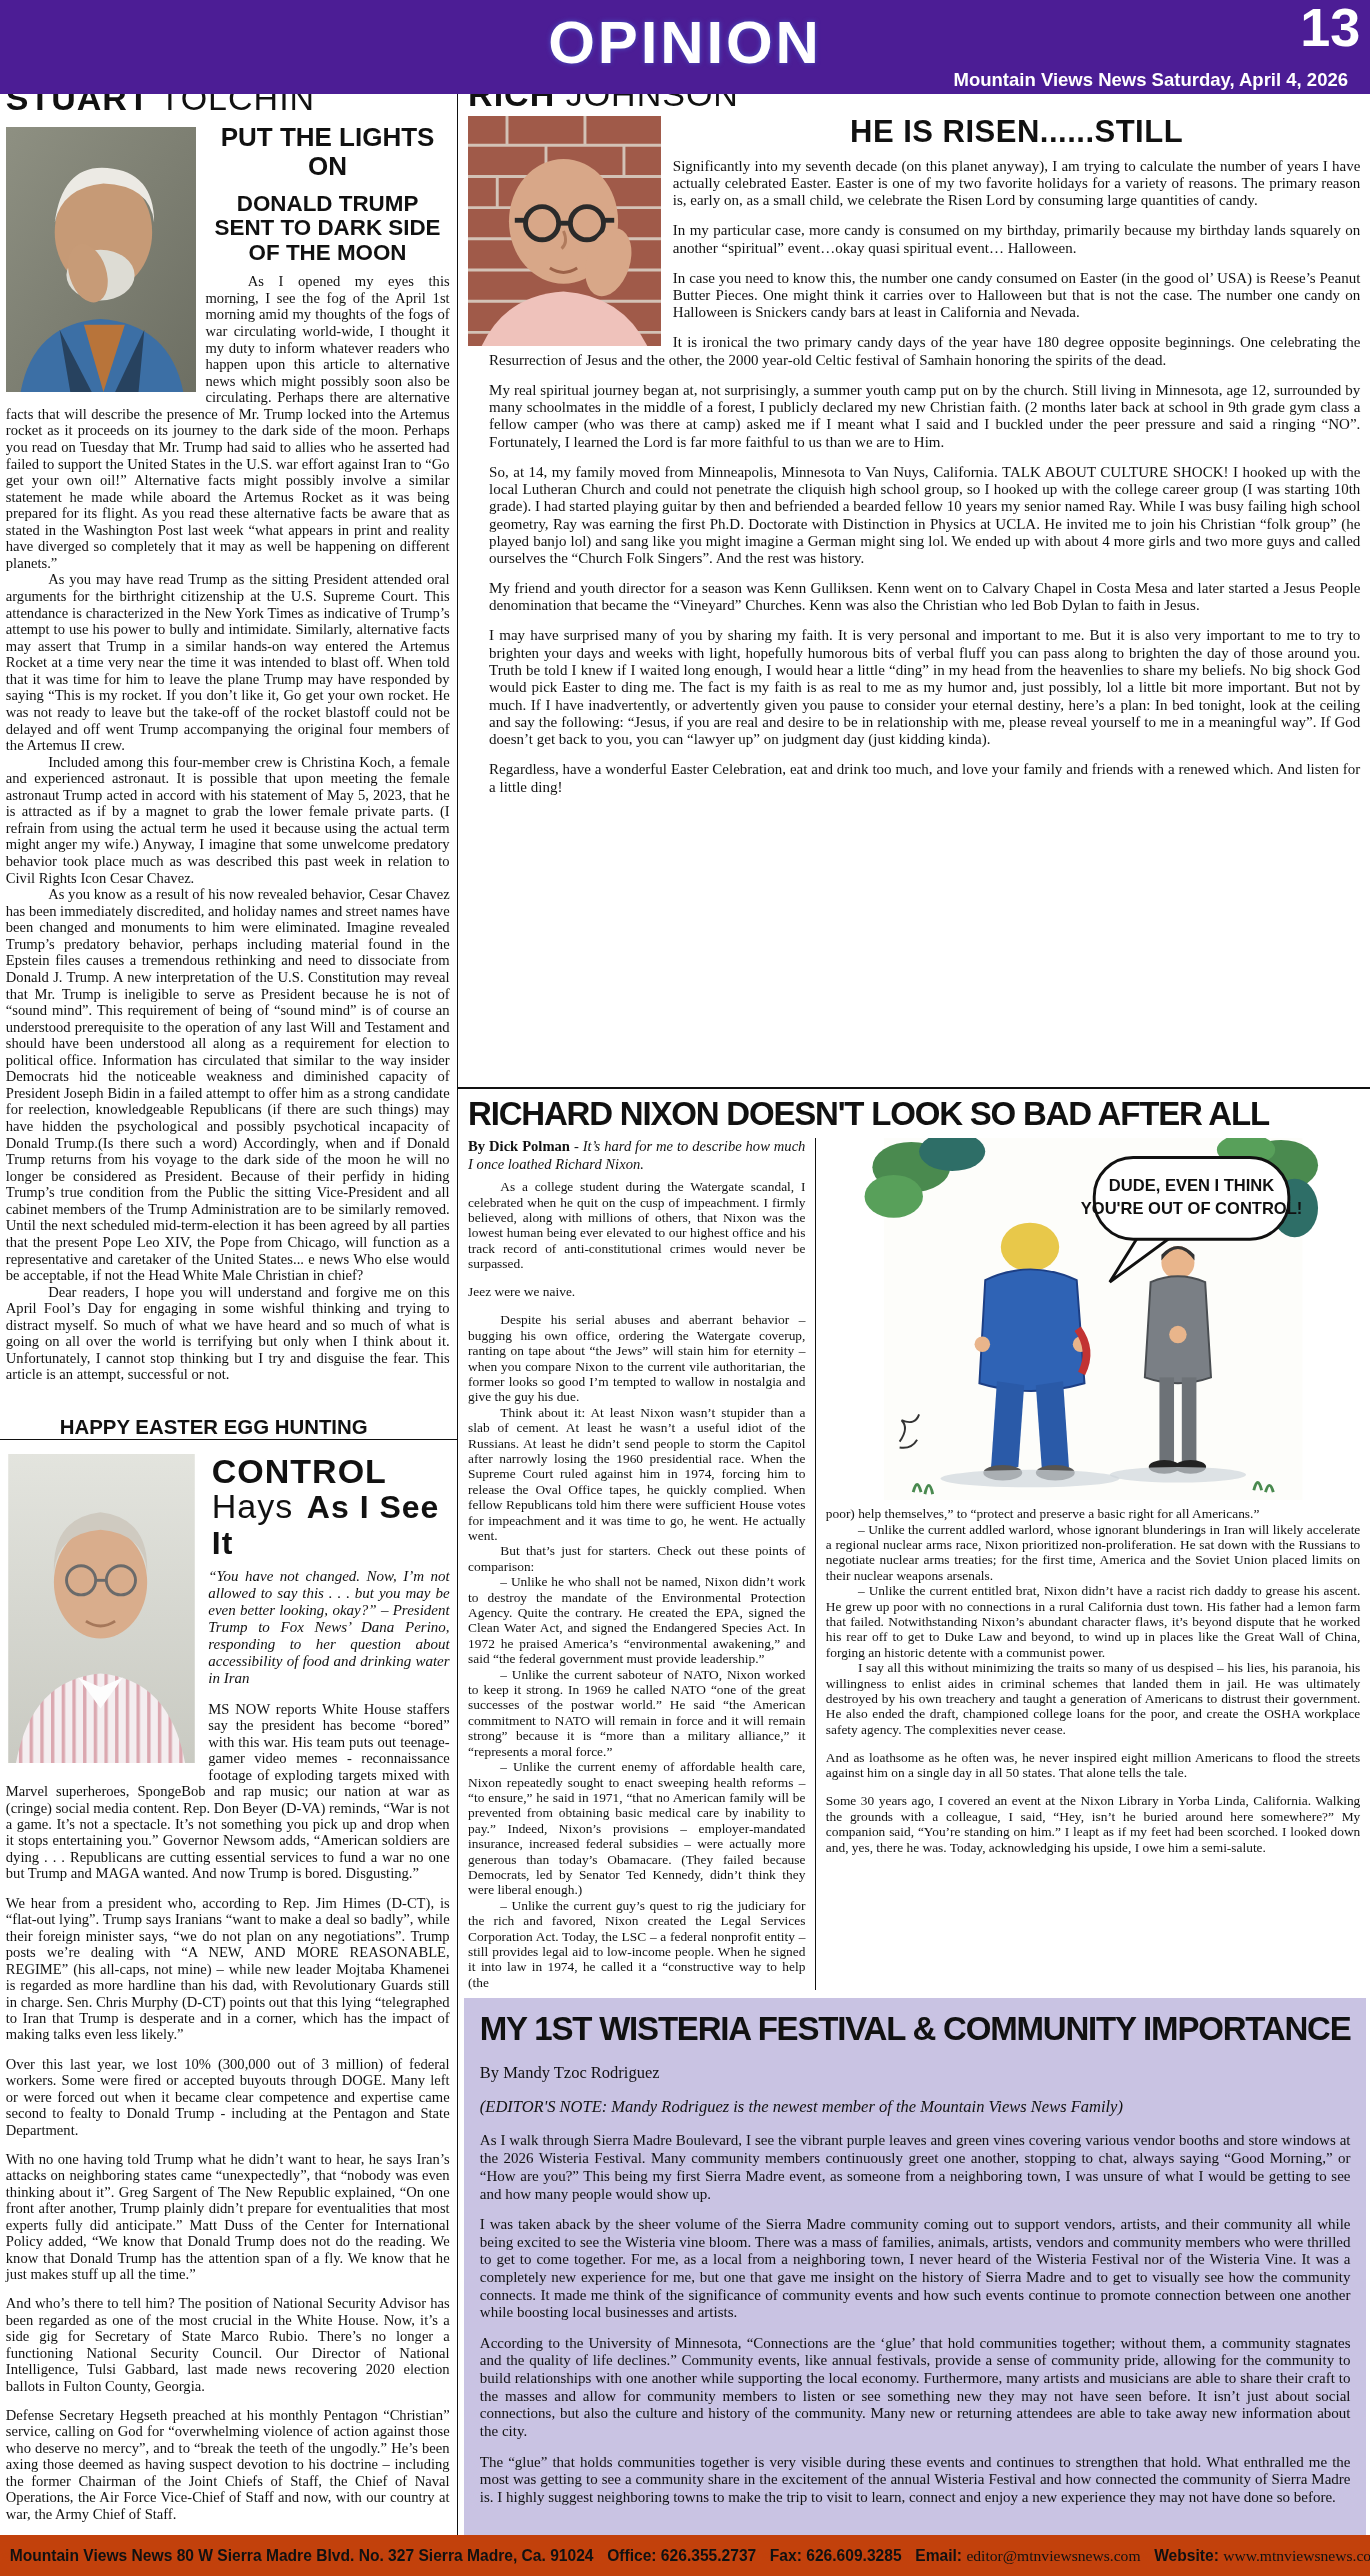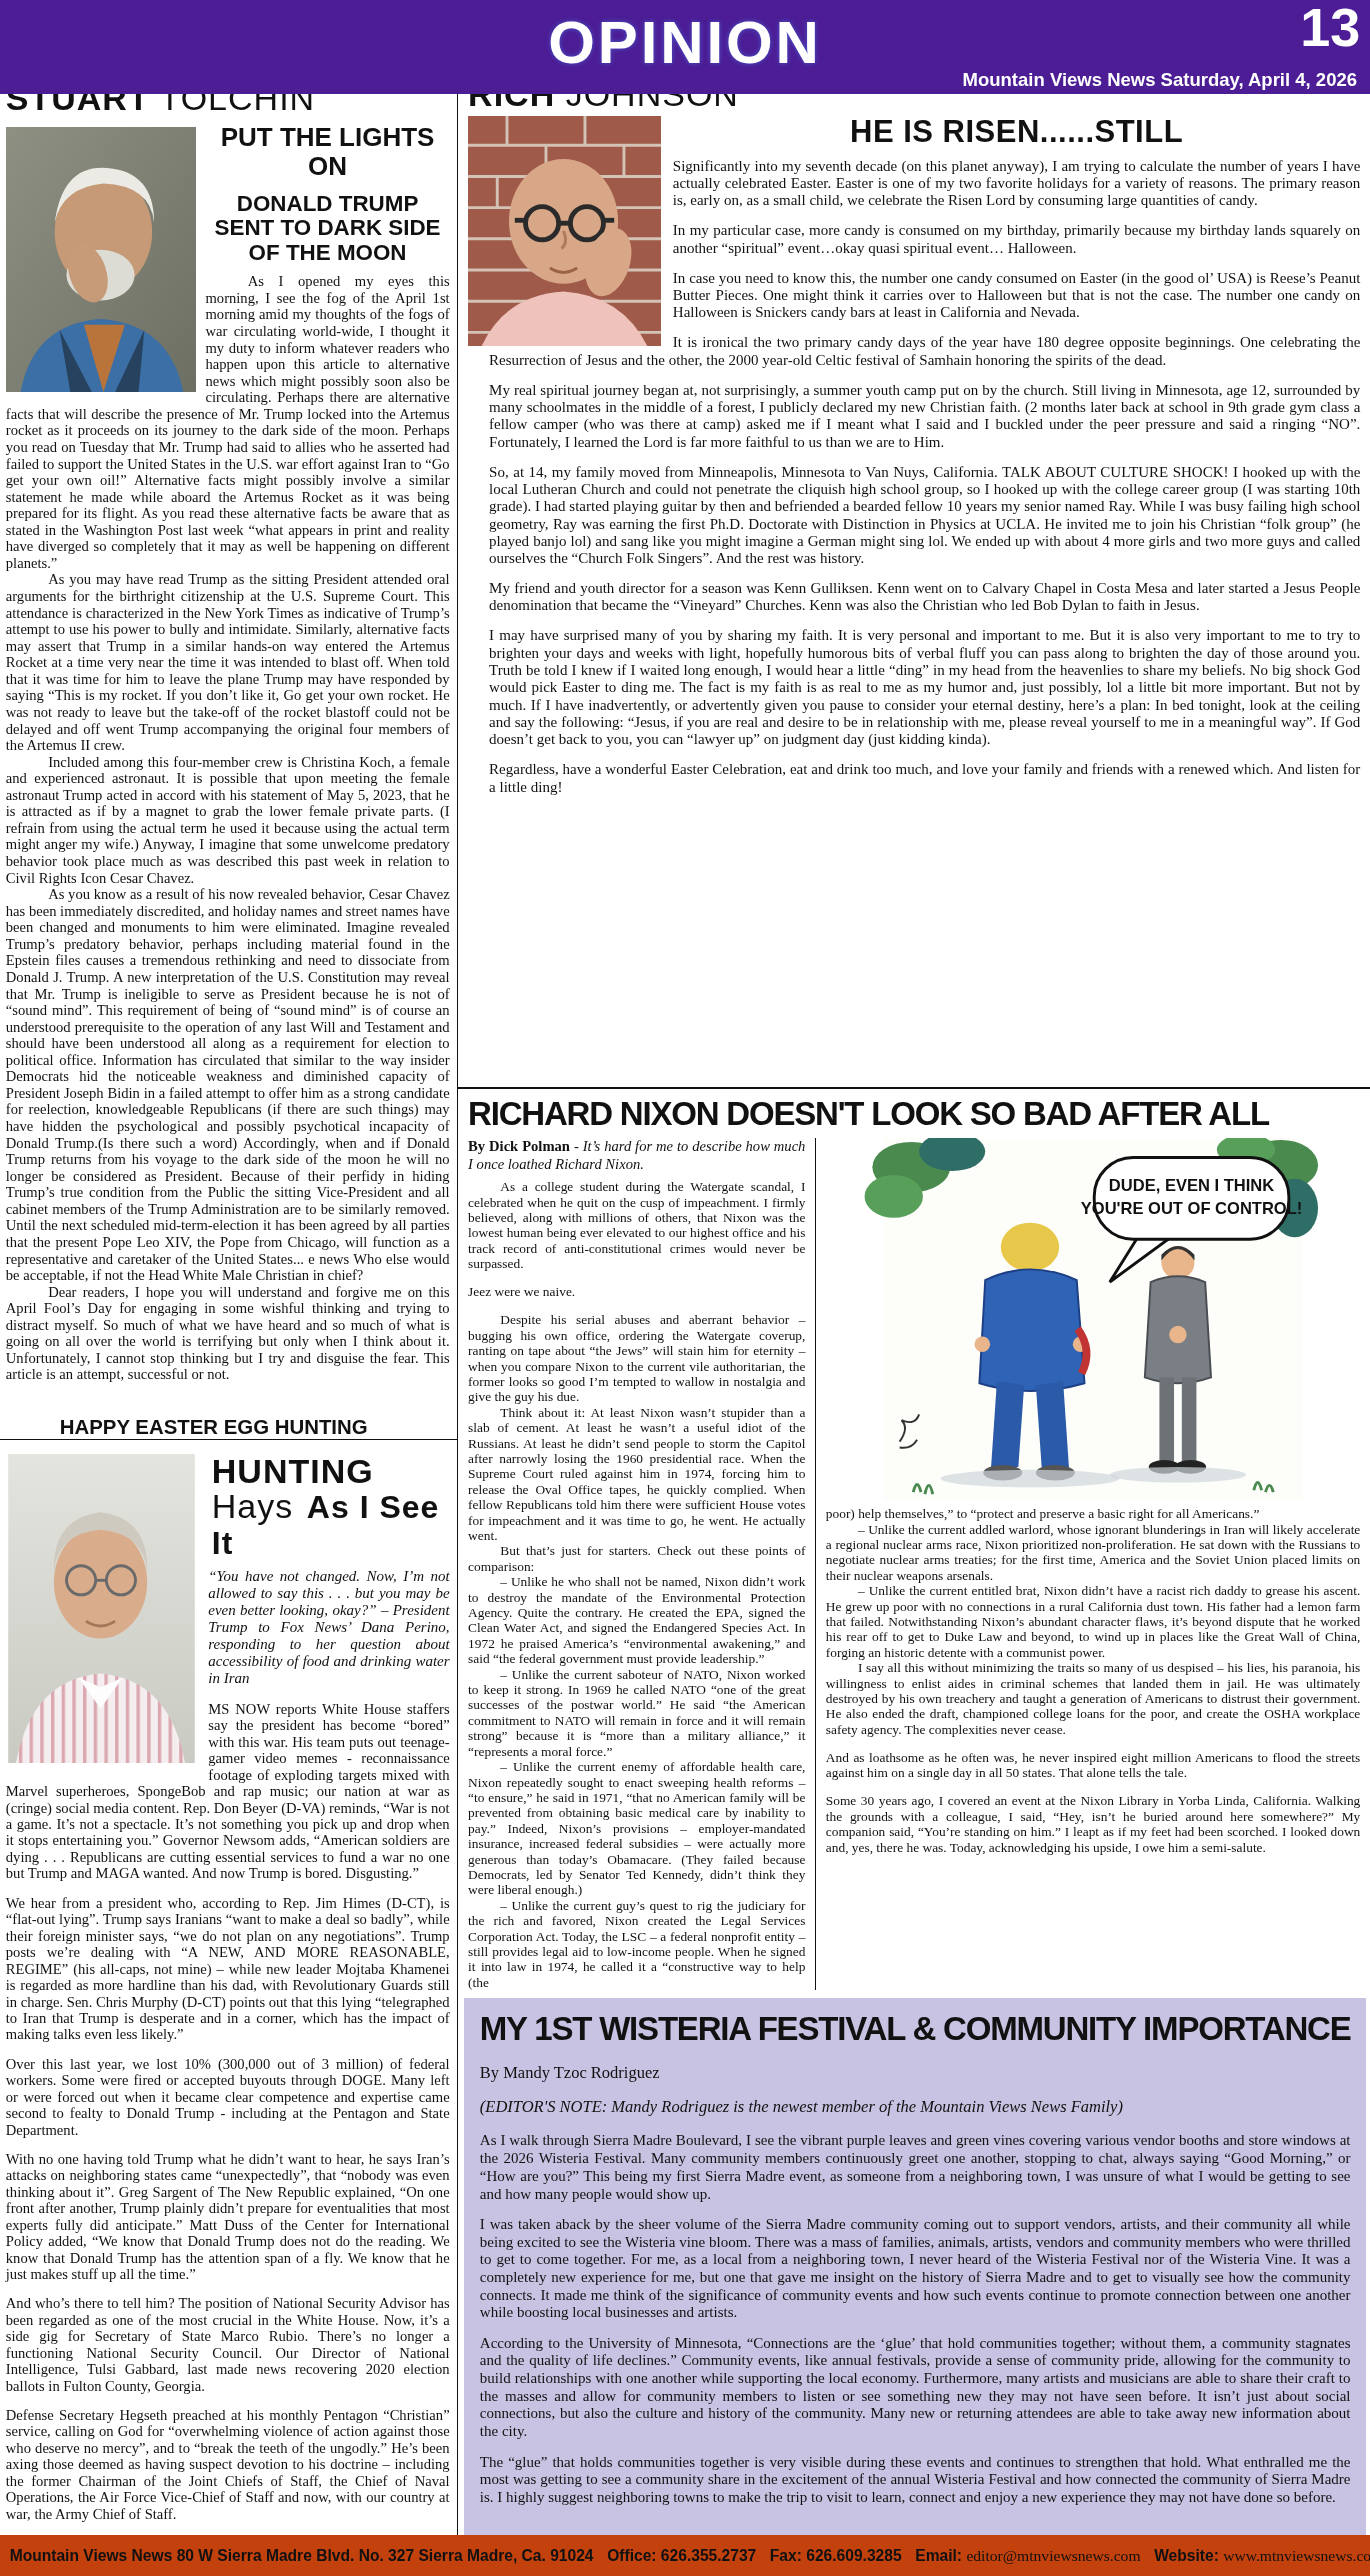--- a/index.html
+++ b/index.html
@@ -7,21 +7,21 @@
   .page { width:1370px; height:2576px; background:#fff; position:relative; overflow:hidden;
           margin:0 auto; font-family:"Liberation Serif", serif; color:#111; }
 
   
   .masthead { position:relative; height:94px; background:#4c1d95; color:#fff; }
   .masthead-title { position:absolute; left:0; right:0; top:7.8px; text-align:center;
     font-family:"Liberation Sans", sans-serif; font-weight:700; font-size:60px; letter-spacing:2.9px;
     text-shadow:0 0 4.9px #4a57c8; }
   .masthead-page-num { position:absolute; right:9.7px; top:-3.9px;
     font-family:"Liberation Sans", sans-serif; font-weight:700; font-size:54px; }
-  .masthead-date { position:absolute; right:13px; bottom:2.9px;
+  .masthead-date { position:absolute; right:22px; bottom:2.9px;
     font-family:"Liberation Sans", sans-serif; font-weight:700; font-size:18.5px; }
 
   
   .content { display:flex; align-items:flex-end; height:2441px; }
   .col-left  { width:612px; border-right:1.9px solid #111; padding-top:7.8px; }
   .col-right { flex:1; padding-top:7.8px; display:flex; flex-direction:column; }
 
   .byline-header { font-family:"Liberation Sans", sans-serif; font-size:34px; letter-spacing:1px; line-height:1.05; }
   .byline-header .b { font-weight:700; }
   .byline-header .l { font-weight:400; }
@@ -151,21 +151,21 @@
             <path d="M47 122 Q45 66 95 60 Q145 66 143 122 Q140 82 95 78 Q50 82 47 122 Z" fill="#cfcac0"></path>
             <g stroke="#6a6a6a" stroke-width="3" fill="none">
               <circle cx="75" cy="130" r="15"></circle>
                 <circle cx="116" cy="130" r="15"></circle>
                 <path d="M90 130 h11"></path>
             </g>
             <path d="M80 172 q15 10 30 0" stroke="#a5775a" stroke-width="3" fill="none"></path>
             <path d="M8 318 Q24 232 95 226 Q166 232 182 318 Z" fill="url(#hstripe)"></path>
             <path d="M72 230 L95 262 L118 230 L95 240 Z" fill="#fdfdfd"></path>
           </svg>
-          <h2 class="byline-header hays-header"><span class="b">HUNTING</span><span class="l"> Hays</span><span class="col-name">As I See It</span></h2>
+          <h2 class="byline-header hays-header"><span class="b">CONTROL</span><span class="l"> Hays</span><span class="col-name">As I See It</span></h2>
           <p class="epigraph">“You have not changed.  Now, I’m not allowed to say this . . . but you may be even better looking, okay?” – President Trump to Fox News’ Dana Perino, responding to her question about accessibility of food and drinking water in Iran</p>
           <p class="blk">MS NOW reports White House staffers say the president has become “bored” with this war.  His team puts out teenage-gamer video memes - reconnaissance footage of exploding targets mixed with Marvel superheroes, SpongeBob and rap music; our nation at war as (cringe) social media content.  Rep. Don Beyer (D-VA) reminds, “War is not a game. It’s not a spectacle. It’s not something you pick up and drop when it stops entertaining you.”  Governor Newsom adds, “American soldiers are dying . . . Republicans are cutting essential services to fund a war no one but Trump and MAGA wanted.  And now Trump is bored.  Disgusting.”</p>
           <p class="blk">We hear from a president who, according to Rep. Jim Himes (D-CT), is “flat-out lying”. Trump says Iranians “want to make a deal so badly”, while their foreign minister says, “we do not plan on any negotiations”.  Trump posts we’re dealing with “A NEW, AND MORE REASONABLE, REGIME” (his all-caps, not mine) – while new leader Mojtaba Khamenei is regarded as more hardline than his dad, with Revolutionary Guards still in charge.  Sen. Chris Murphy (D-CT) points out that this lying “telegraphed to Iran that Trump is desperate and in a corner, which has the impact of making talks even less likely.”</p>
           <p class="blk">Over this last year, we lost 10% (300,000 out of 3 million) of federal workers.  Some were fired or accepted buyouts through DOGE.  Many left or were forced out when it became clear competence and expertise came second to fealty to Donald Trump - including at the Pentagon and State Department.</p>
           <p class="blk">With no one having told Trump what he didn’t want to hear, he says Iran’s attacks on neighboring states came “unexpectedly”, that “nobody was even thinking about it”.  Greg Sargent of The New Republic explained, “On one front after another, Trump plainly didn’t prepare for eventualities that most experts fully did anticipate.”  Matt Duss of the Center for International Policy added, “We know that Donald Trump does not do the reading.  We know that Donald Trump has the attention span of a fly.  We know that he just makes stuff up all the time.”</p>
           <p class="blk">And who’s there to tell him?  The position of National Security Advisor has been regarded as one of the most crucial in the White House.  Now, it’s a side gig for Secretary of State Marco Rubio.  There’s no longer a functioning National Security Council.  Our Director of National Intelligence, Tulsi Gabbard, last made news recovering 2020 election ballots in Fulton County, Georgia.</p>
           <p class="blk">Defense Secretary Hegseth preached at his monthly Pentagon “Christian” service, calling on God for “overwhelming violence of action against those who deserve no mercy”, and to “break the teeth of the ungodly.”  He’s been axing those deemed as having suspect devotion to his doctrine – including the former Chairman of the Joint Chiefs of Staff, the Chief of Naval Operations, the Air Force Vice-Chief of Staff and now, with our country at war, the Army Chief of Staff.</p>
 
         </div>
       </section>

